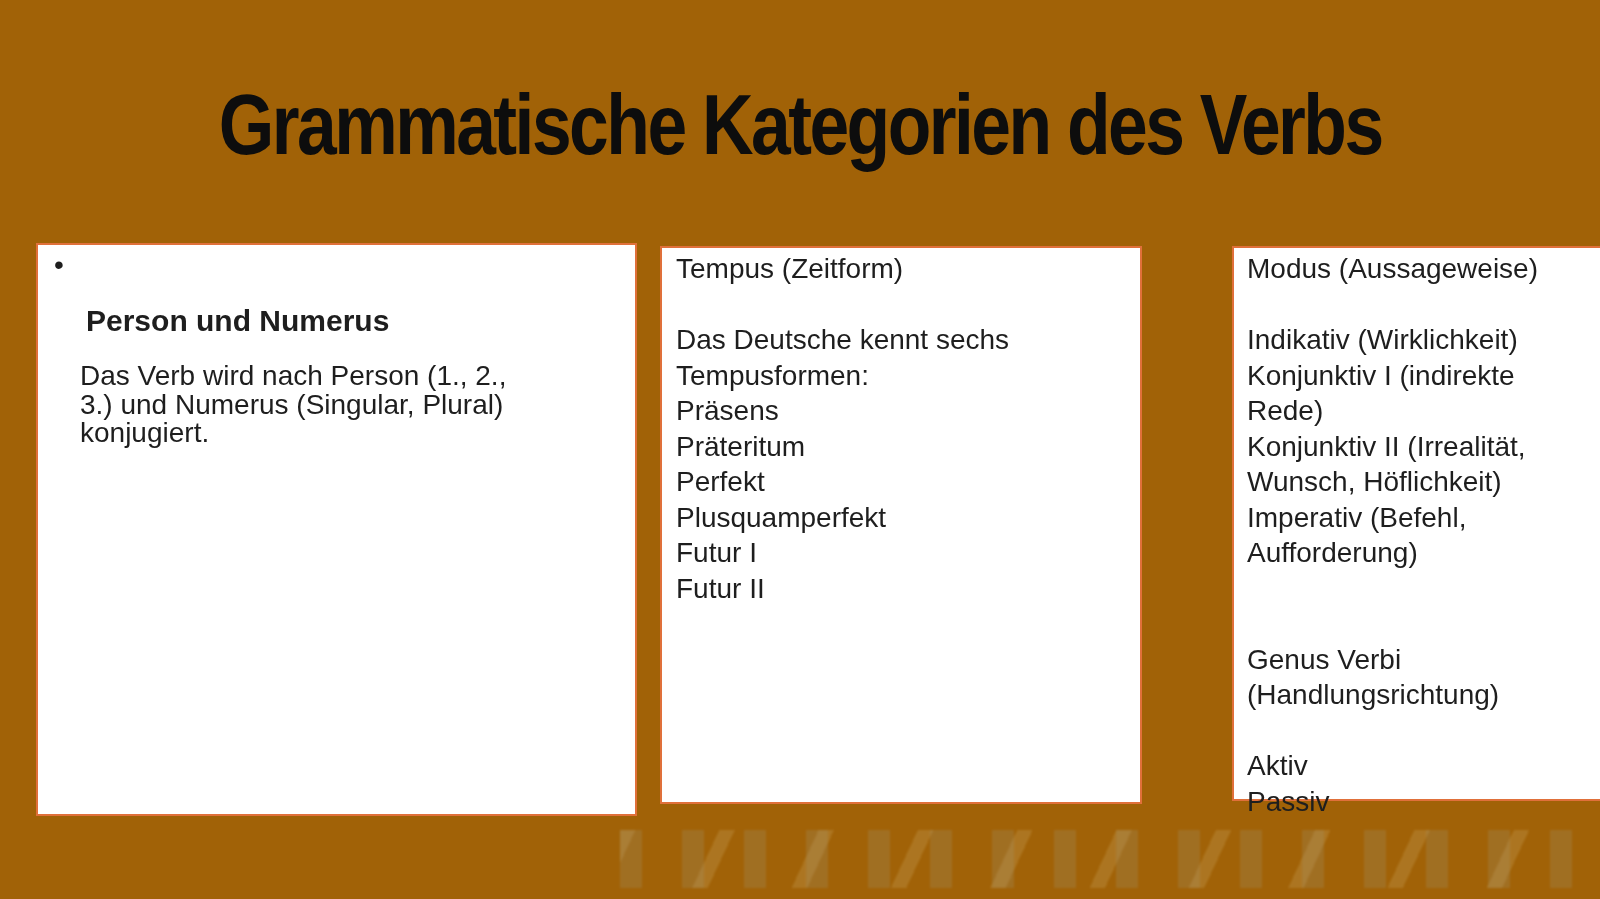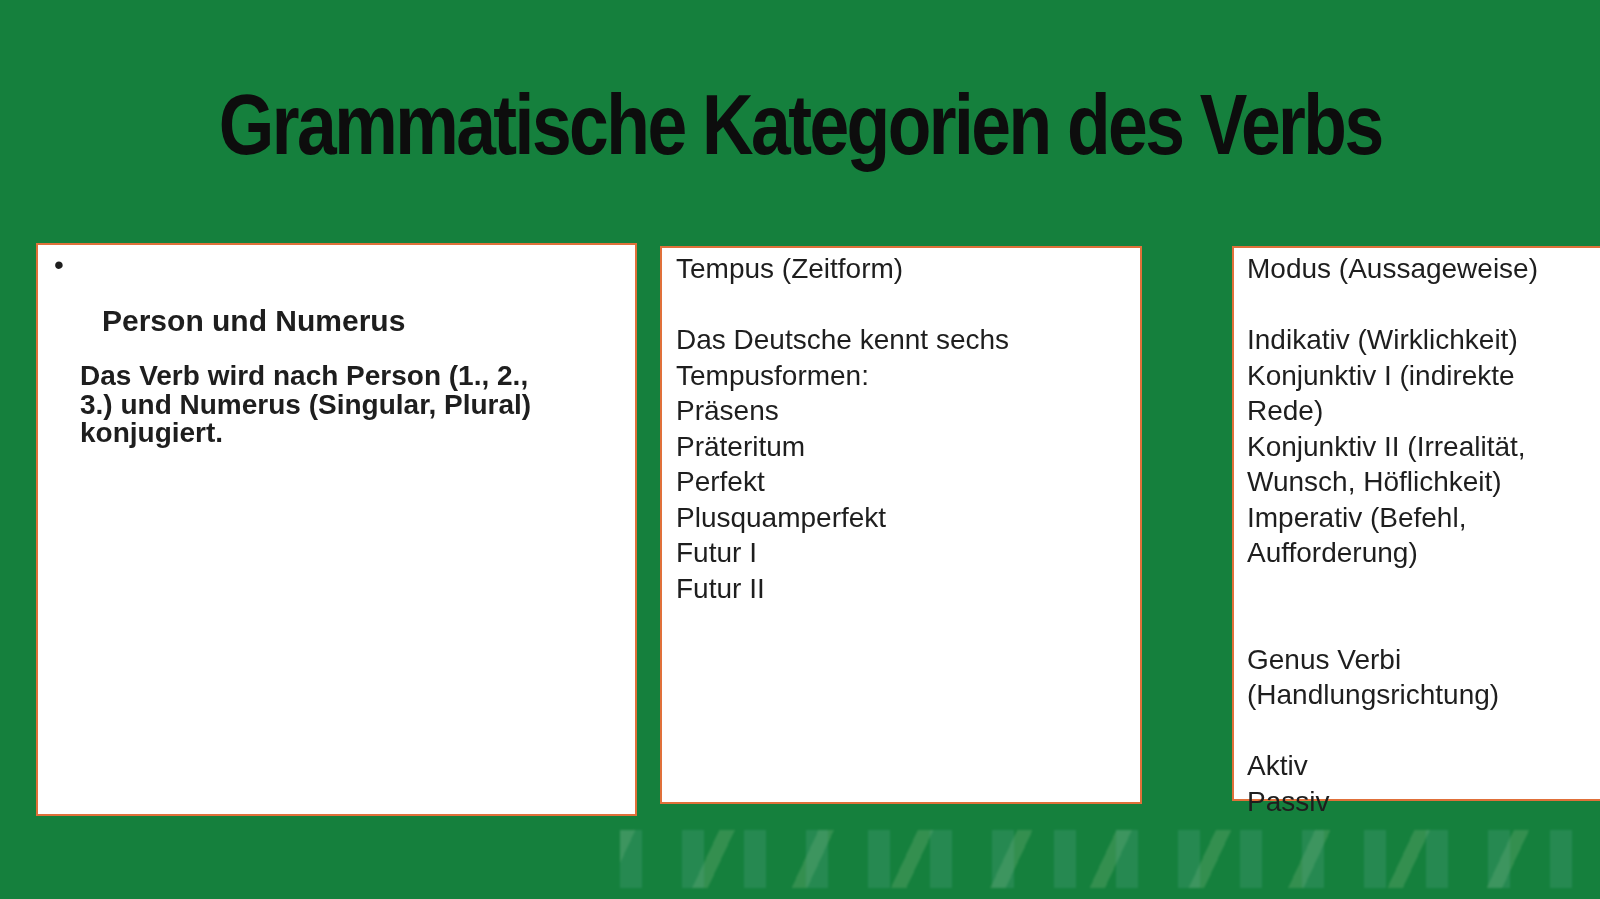--- a/index.html
+++ b/index.html
@@ -4,21 +4,21 @@
 <style>
   html,body{margin:0;padding:0;}
   body{
     width:1600px;height:899px;
     background:#ffffff;
     font-family:"Liberation Sans",sans-serif;
     color:#1e1e1e;
     overflow:hidden;
     position:relative;
   }
-  .slide{position:absolute;inset:0;background:#15803d;}
+  .slide{position:absolute;inset:0;background:#a16207;}
 
   
   .title{
     position:absolute;
     top:80px;left:0;width:1600px;
     text-align:center;
     margin:0;
   }
   .title-inner{
     display:inline-block;
@@ -61,24 +61,24 @@
   .lines{white-space:pre;}
   .para{margin:0 0 27px 0;}
   .bullet-row{display:flex;margin:0 0 27px 0;}
   .bullet{
     flex:0 0 26px;width:26px;
     font-size:28px;color:#1e1e1e;
   }
   .heading{
     font-weight:bold;
     font-size:30px;
-    margin-left:48px;
+    margin-left:32px;
     white-space:pre;
   }
-  .indent{margin-left:26px;font-weight:bold;}
+  .indent{margin-left:26px;}
 
   
   .watermark{
     position:absolute;
     left:620px;top:830px;width:960px;height:58px;
     background:
       repeating-linear-gradient(90deg,
         rgba(160,205,225,0.28) 0px, rgba(160,205,225,0.28) 22px,
         rgba(255,255,255,0) 22px, rgba(255,255,255,0) 62px),
       repeating-linear-gradient(115deg,

